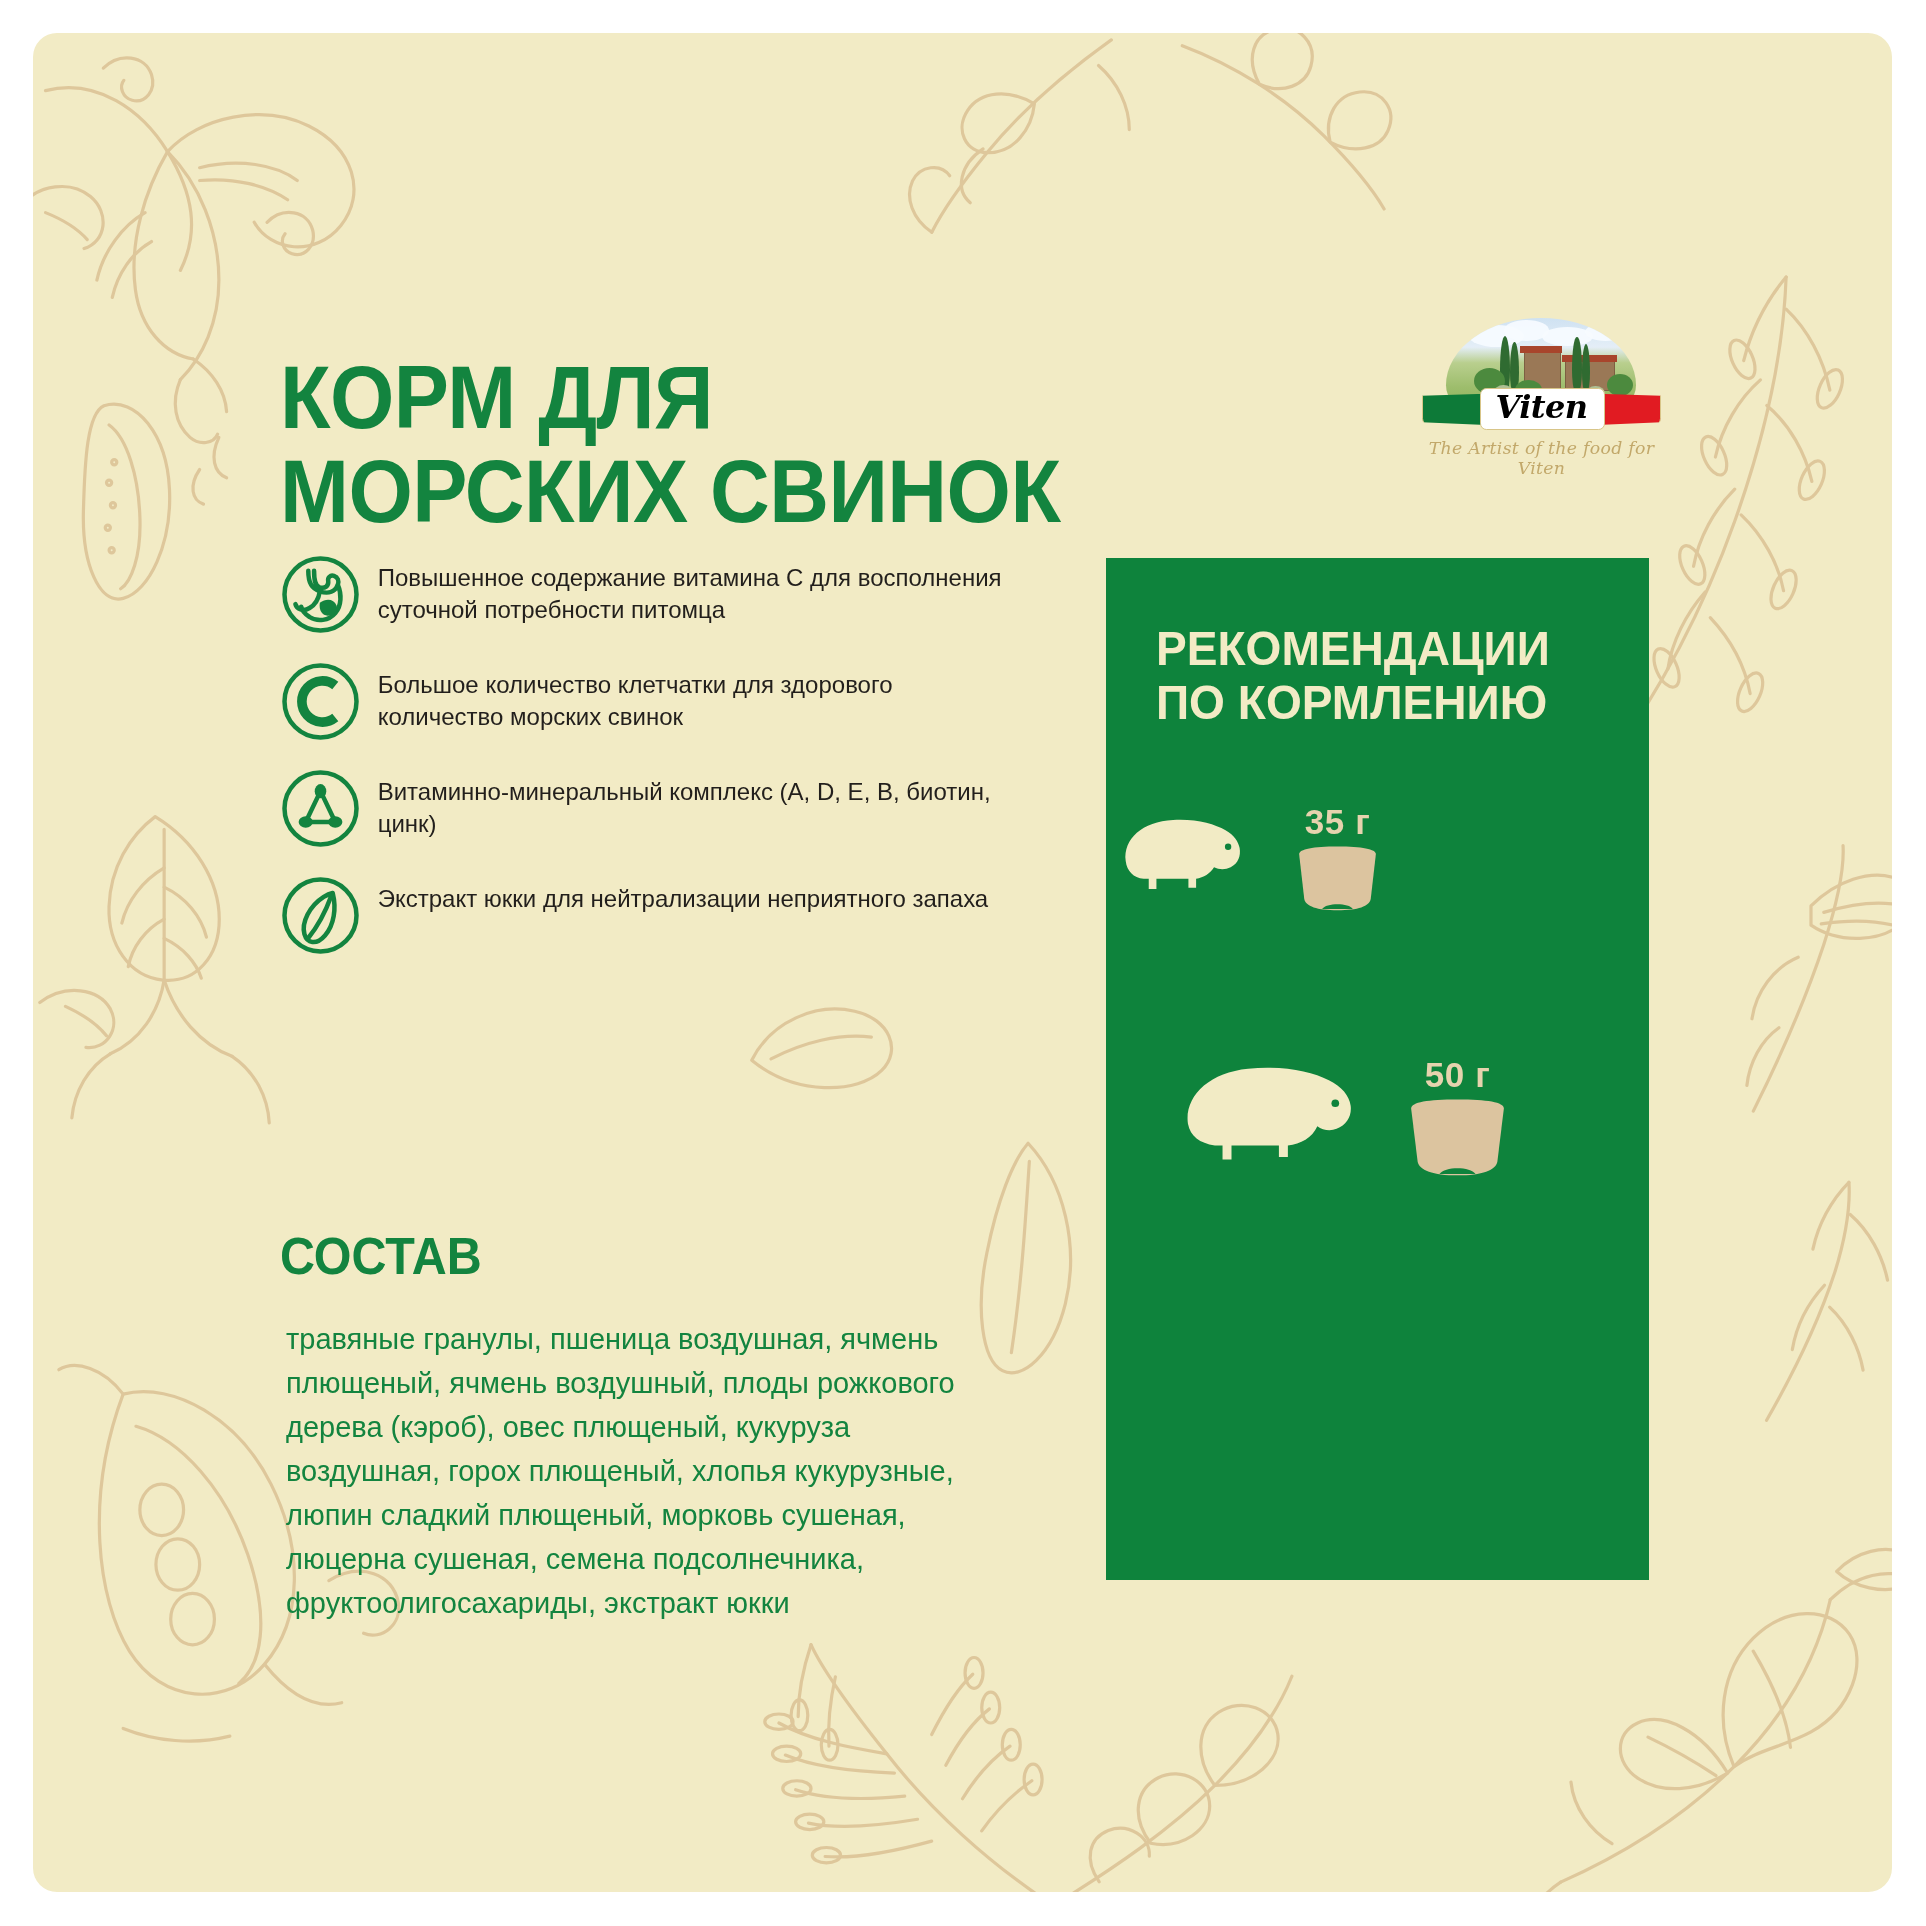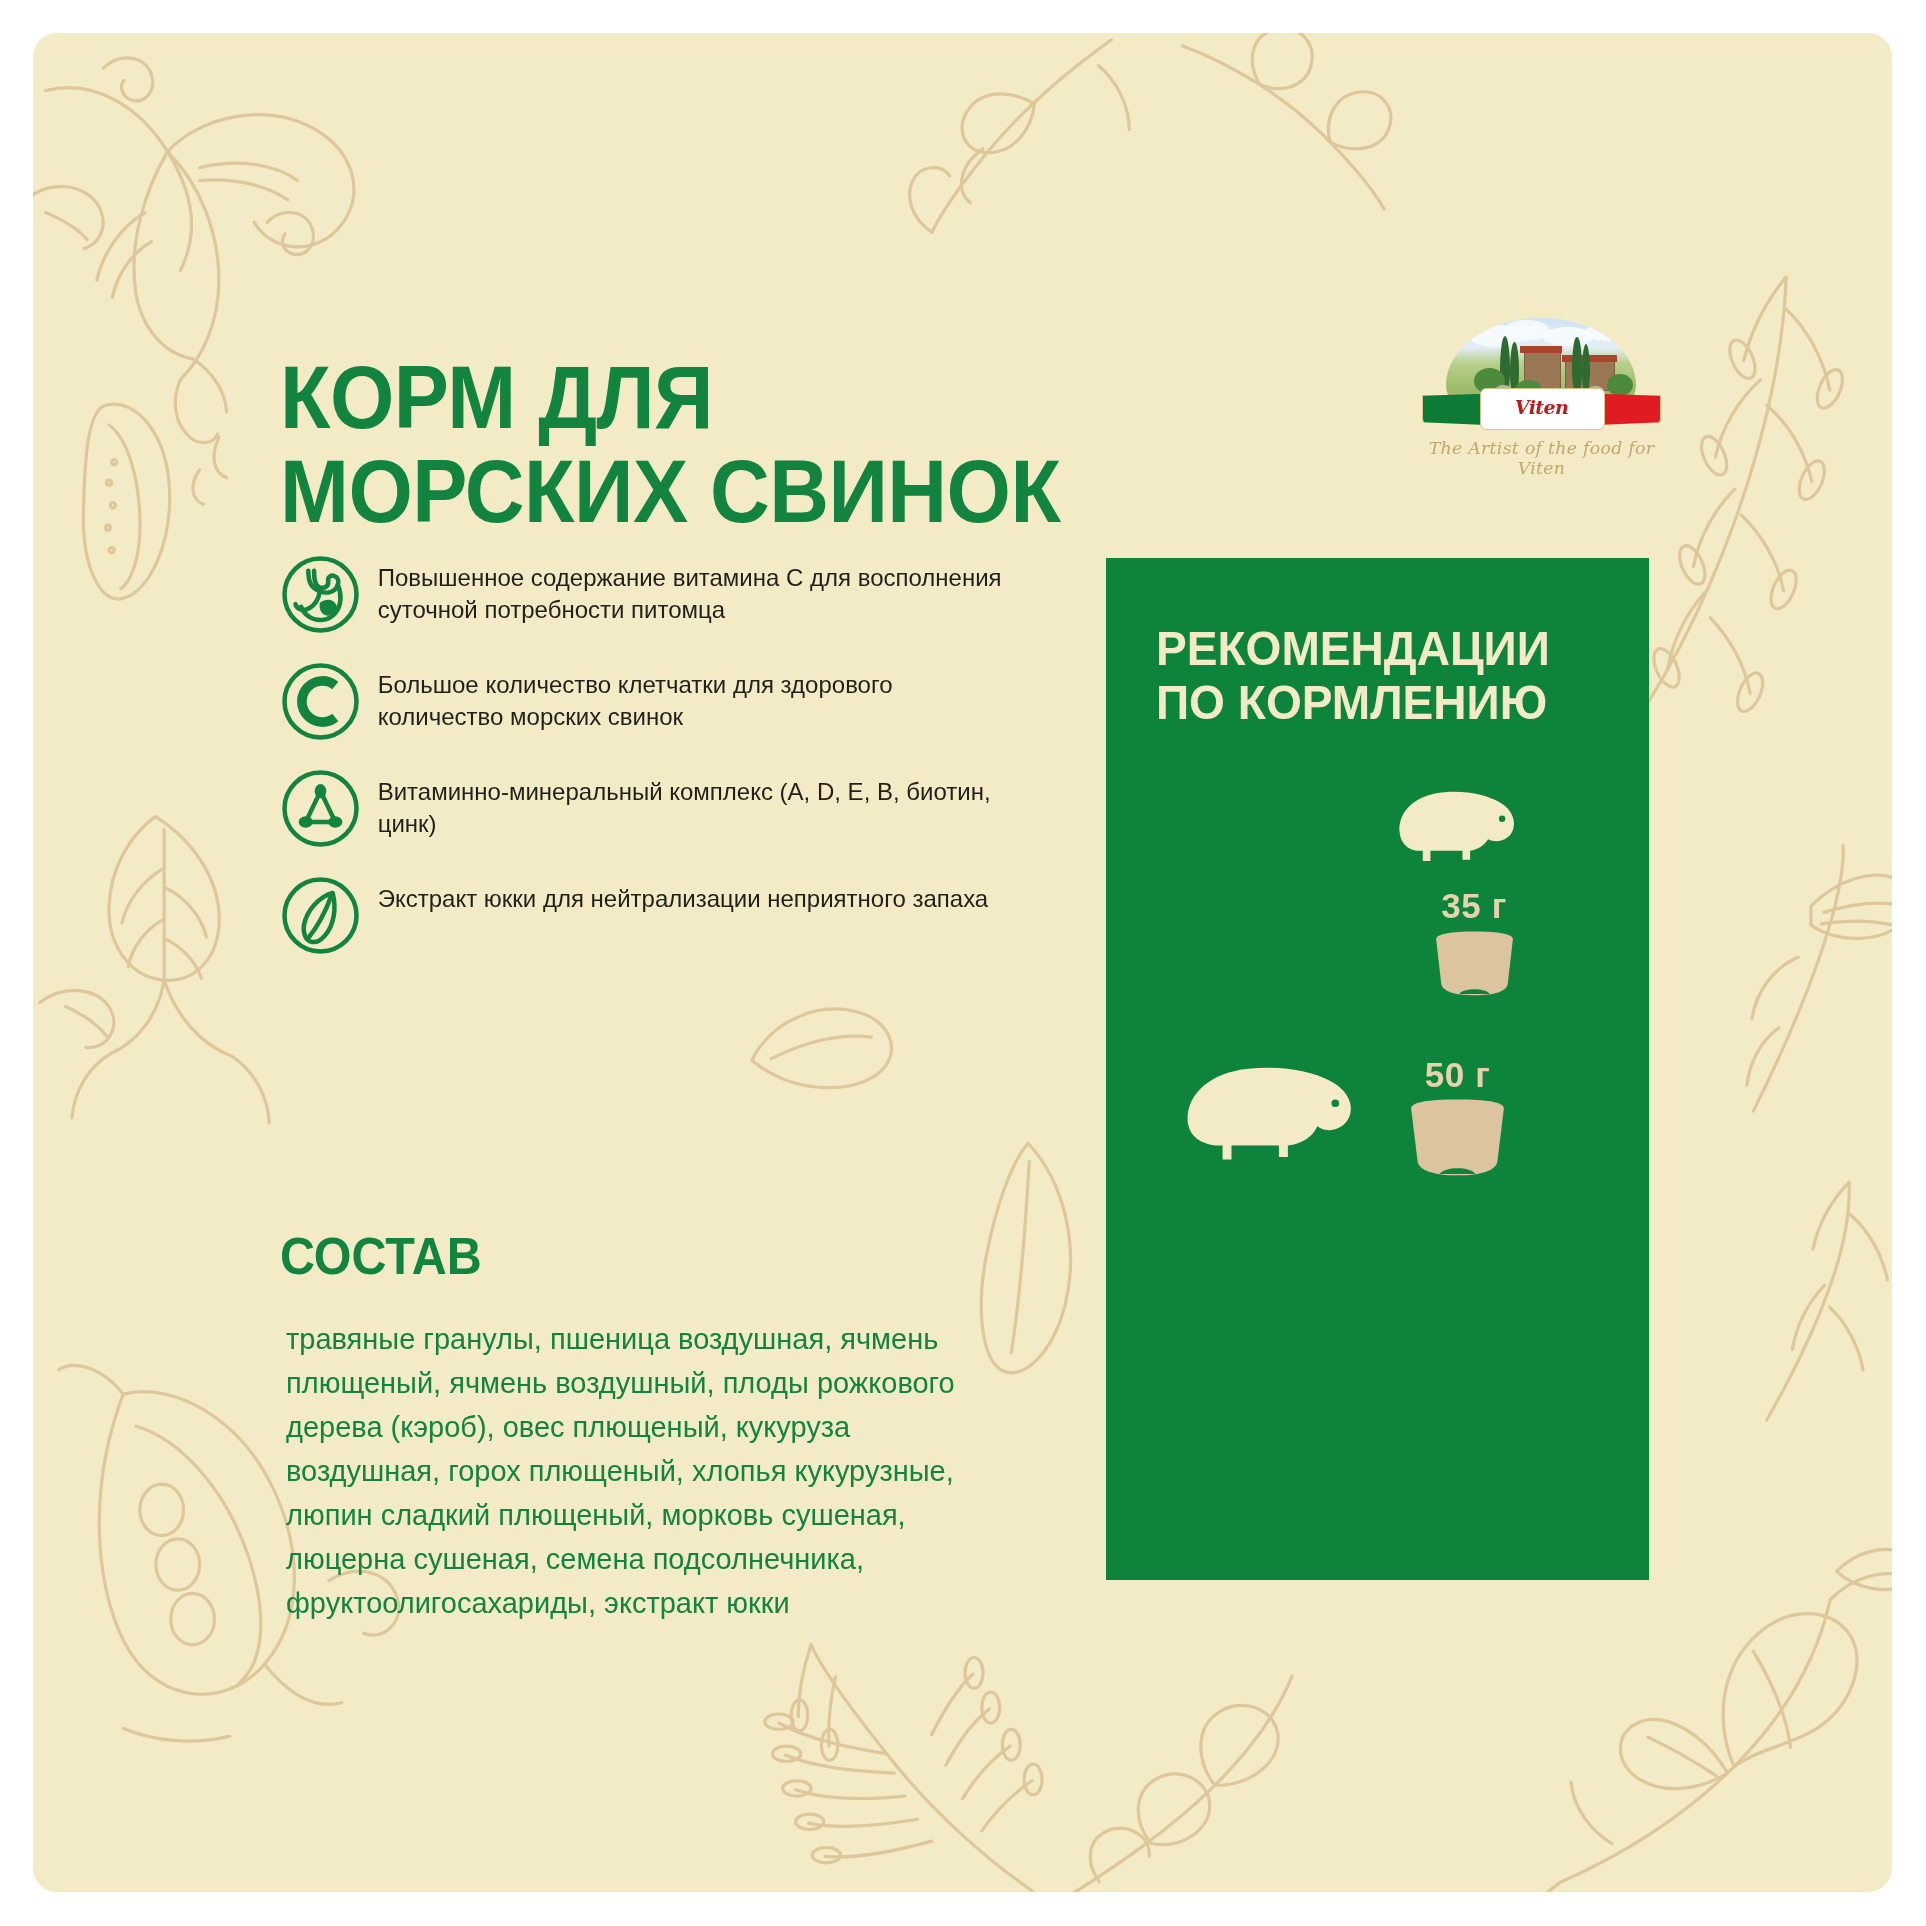--- a/index.html
+++ b/index.html
@@ -143,25 +143,25 @@
     background: #ffffff;
     border: 1.9px solid #d8c588;
     border-radius: 6.4px;
   }
   #brand {
     position: absolute;
     left: 59px; top: 1.3px;
     width: 121px; height: 37px;
     line-height: 37px;
     text-align: center;
-    color: #b91c1c;
+    color: #000000;
     font-family: "DejaVu Serif", serif;
     font-style: italic;
     font-weight: 700;
-    font-size: 19px;
+    font-size: 32px;
     letter-spacing: -0.6px;
   }
   #tagline {
     position: absolute;
     left: 0; top: 132px;
     width: 257px;
     text-align: center;
     color: #c2a86a;
     font-family: "DejaVu Serif", serif;
     font-style: italic;
@@ -592,21 +592,21 @@
   </div>
 
   <div id="composition">
     <div id="comp-heading">СОСТАВ</div>
     <div id="comp-body">травяные гранулы, пшеница воздушная, ячмень плющеный, ячмень воздушный, плоды рожкового дерева (кэроб), овес плющеный, кукуруза воздушная, горох плющеный, хлопья кукурузные, люпин сладкий плющеный, морковь сушеная, люцерна сушеная, семена подсолнечника, фруктоолигосахариды, экстракт юкки</div>
   </div>
 
   <div id="panel">
     <div id="panel-title">РЕКОМЕНДАЦИИ ПО КОРМЛЕНИЮ</div>
 
-    <div class="feed-row" id="feed-row-1" style="padding-left:83px;flex-direction:column;">
+    <div class="feed-row" id="feed-row-1" style="">
       <span class="pig">
         <svg width="161" height="112" viewBox="0 0 250 175">
           <path fill="#f2ebc5" d="M30 92 C26 58 56 30 104 28 C140 26 168 34 186 44
             C200 52 206 62 208 72 C210 84 206 96 194 102 C186 106 176 106 168 102
             C162 112 152 118 140 120 L140 134 L128 134 L128 120
             L78 120 L78 136 L66 136 L66 120 L58 120
             C42 118 32 108 30 92Z"></path>
           <circle cx="190" cy="70" r="5" fill="#0e833c"></circle>
         </svg>
       </span>

